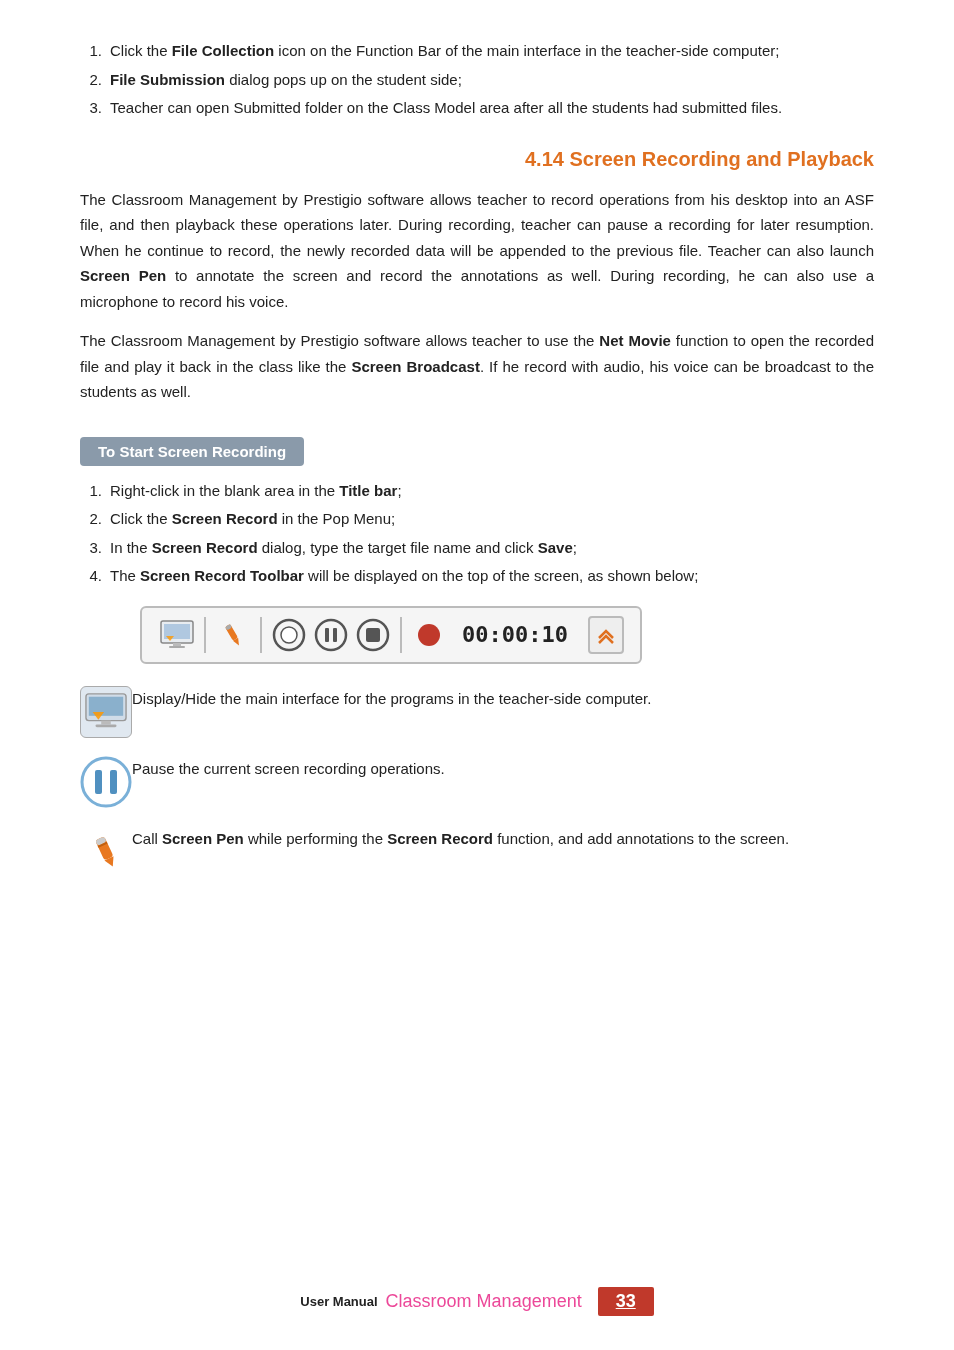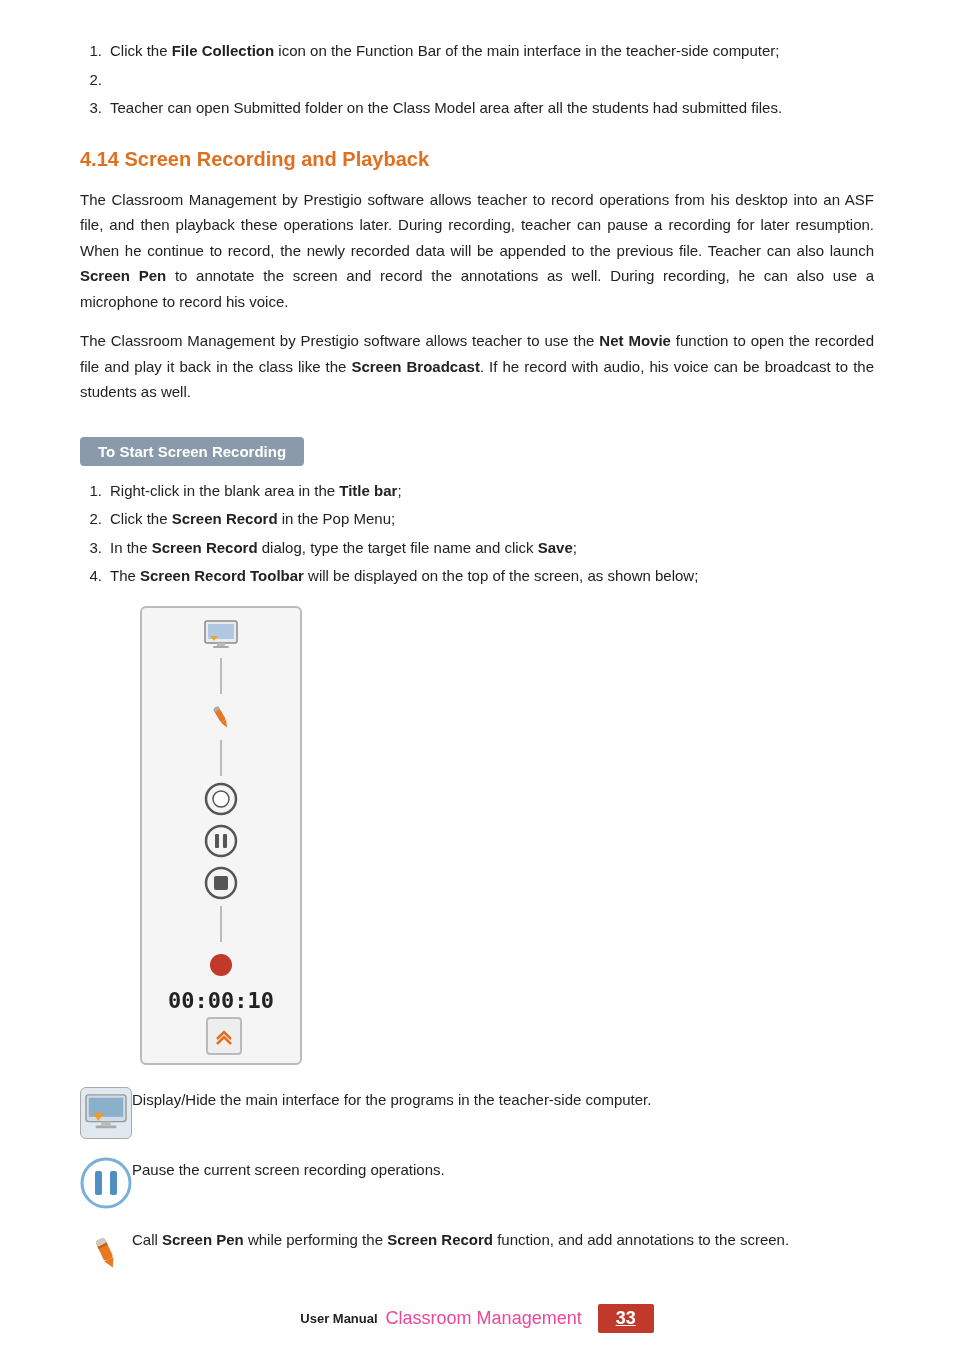--- a/index.html
+++ b/index.html
@@ -30,20 +30,21 @@
     .numbered-list li .num {
       min-width: 22px;
       text-align: right;
       font-size: 15px;
     }
     .section-title {
       color: #e07020;
       font-size: 20px;
       font-weight: bold;
       margin: 28px 0 16px 0;
+      text-align: right;
     }
     .body-text {
       font-size: 15px;
       line-height: 1.7;
       text-align: justify;
       margin-bottom: 14px;
     }
     .section-badge {
       display: inline-block;
       background: #8a9aaa;
@@ -57,21 +58,20 @@
     .toolbar-img {
       display: flex;
       align-items: center;
       border: 2px solid #bbb;
       border-radius: 6px;
       padding: 8px 16px;
       gap: 4px;
       margin: 18px 0 22px 60px;
       width: fit-content;
       background: #f5f5f5;
-      flex-direction: column;
     }
     .toolbar-btn {
       display: flex;
       align-items: center;
       justify-content: center;
       width: 38px;
       height: 38px;
       font-size: 22px;
     }
     .toolbar-divider {
@@ -169,20 +169,21 @@
 <div class="page">
 
   
   <ol class="numbered-list">
     <li>
       <span class="num">1.</span>
       <span>Click the <b>File Collection</b> icon on the Function Bar of the main interface in the teacher-side computer;</span>
     </li>
     <li>
       <span class="num">2.</span>
+      <span><b>File Submission</b> dialog pops up on the student side;</span>
     </li>
     <li>
       <span class="num">3.</span>
       <span>Teacher can open Submitted folder on the Class Model area after all the students had submitted files.</span>
     </li>
   </ol>
 
   
   <div class="section-title">4.14   Screen Recording and Playback</div>
 

